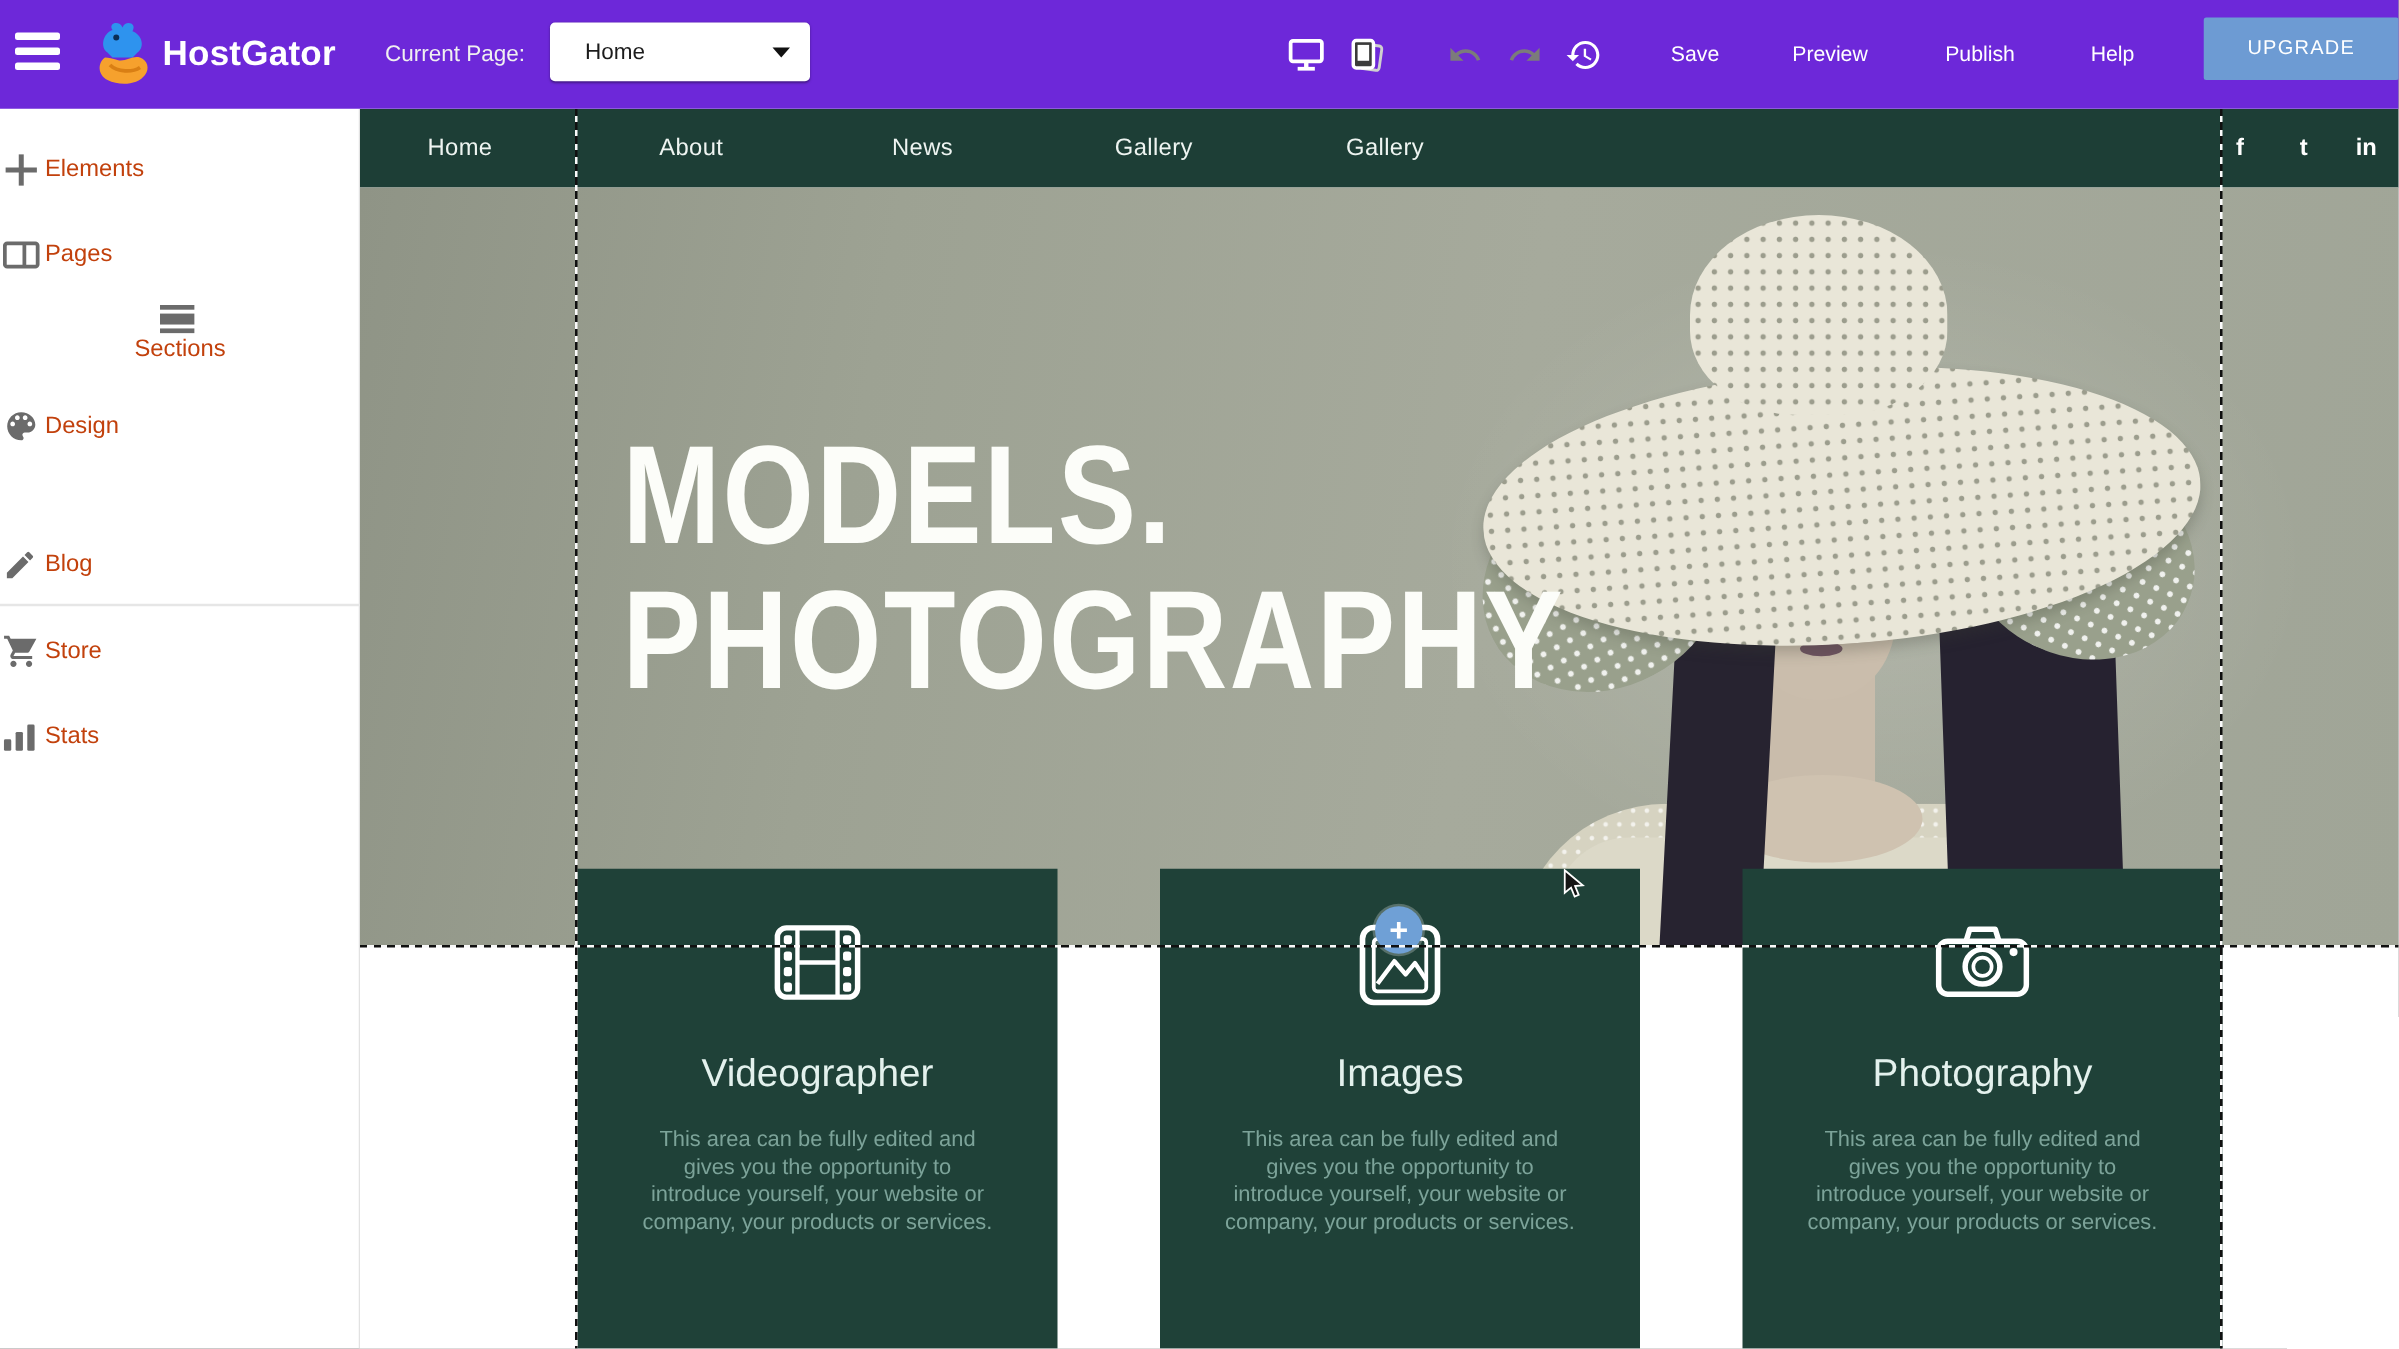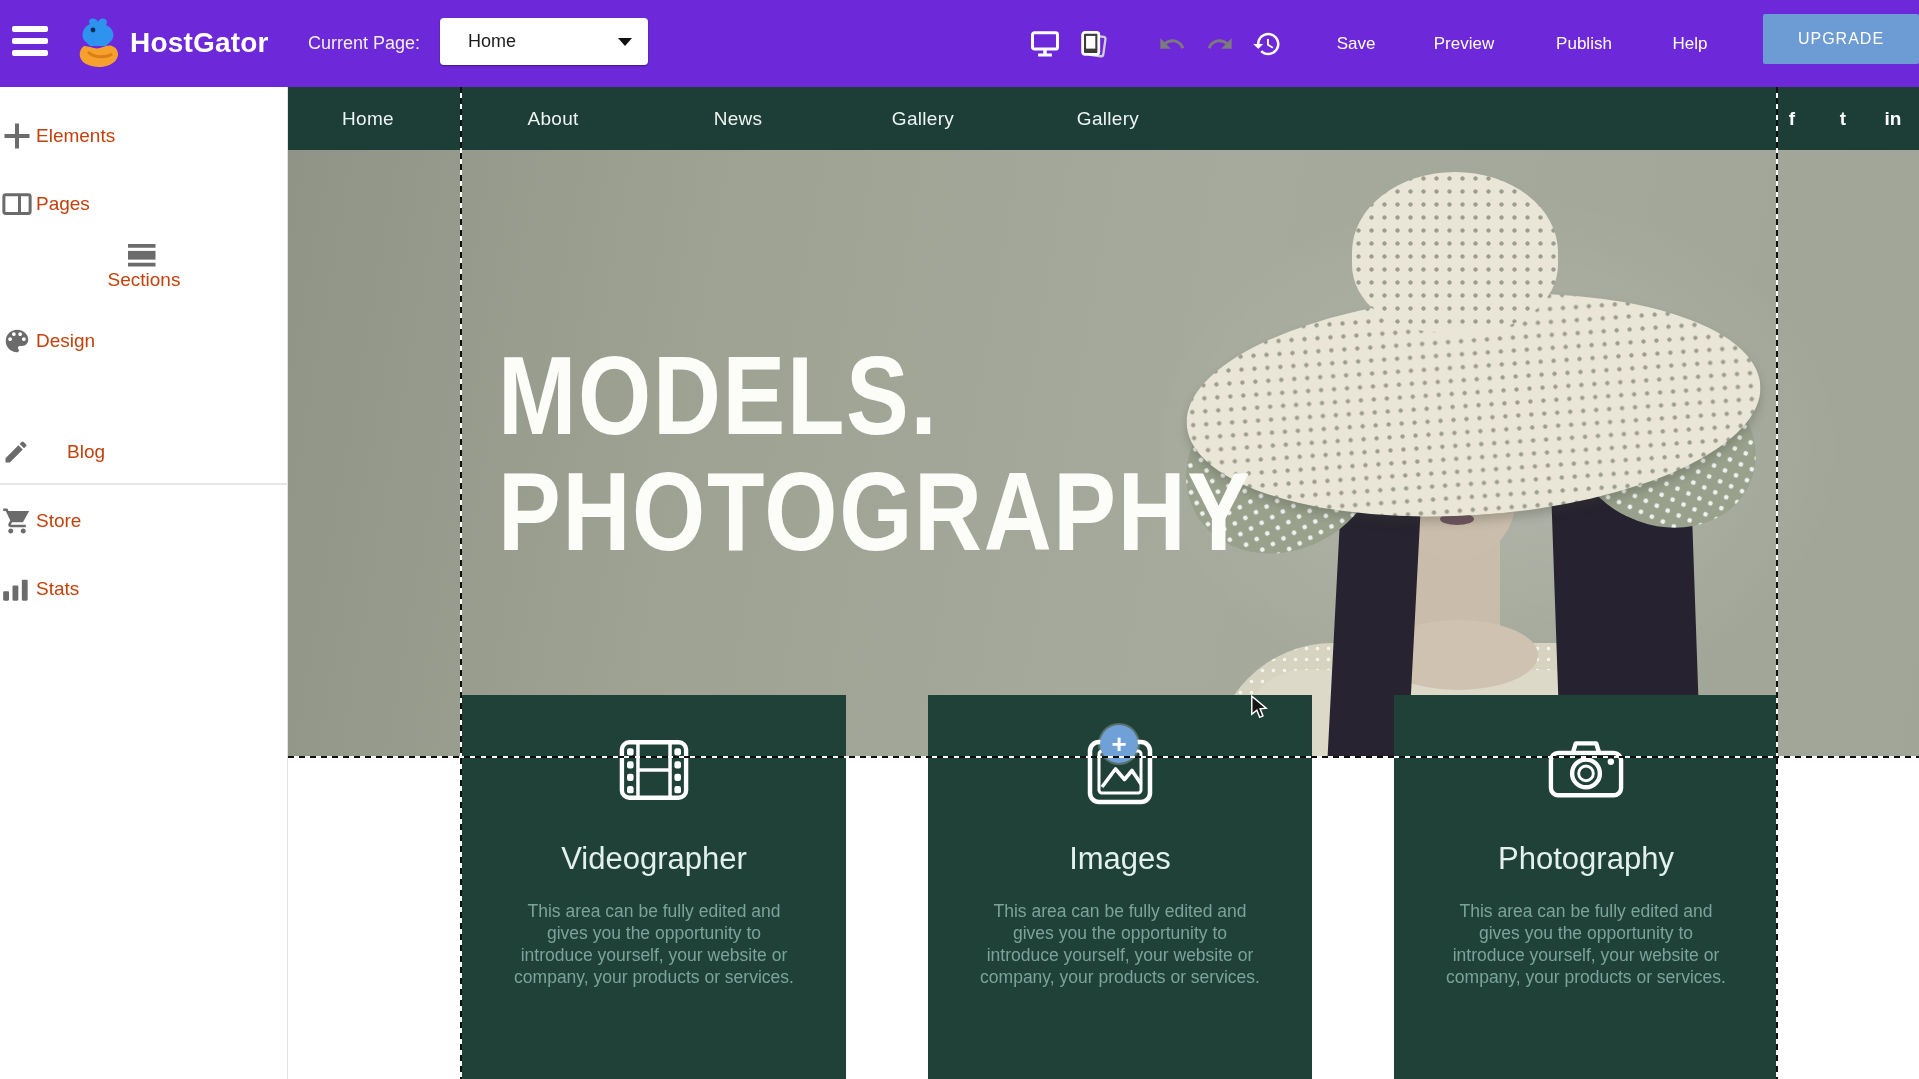--- a/index.html
+++ b/index.html
@@ -173,21 +173,21 @@
       <span class="ic">
         <svg width="30" height="30" viewBox="0 0 24 24" fill="#6b6b6b">
             <path d="M12 3c-4.97 0-9 4.03-9 9s4.03 9 9 9c.83 0 1.5-.67 1.5-1.5 0-.39-.15-.74-.39-1.01-.23-.26-.38-.61-.38-.99 0-.83.67-1.5 1.5-1.5H16c2.76 0 5-2.24 5-5 0-4.42-4.03-8-9-8zm-5.5 9c-.83 0-1.5-.67-1.5-1.5S5.67 9 6.5 9 8 9.67 8 10.5 7.33 12 6.5 12zm3-4C8.67 8 8 7.33 8 6.5S8.67 5 9.5 5s1.5.67 1.5 1.5S10.33 8 9.5 8zm5 0c-.83 0-1.5-.67-1.5-1.5S13.67 5 14.5 5s1.5.67 1.5 1.5S15.33 8 14.5 8zm3 4c-.83 0-1.5-.67-1.5-1.5S16.67 9 17.5 9s1.5.67 1.5 1.5-.67 1.5-1.5 1.5z"></path>
           </svg>
       </span>
         <span class="lbl">Design</span>
     </div>
 
     <div class="side-divider"></div>
 
-    <div class="side-item" style="top:331px;gap:31px;">
+    <div class="side-item" style="top:331px;">
       <span class="ic">
         <svg width="28" height="28" viewBox="0 0 24 24" fill="#6b6b6b">
             <path d="M3 17.25V21h3.75L17.8 9.94l-3.75-3.75L3 17.25zM20.7 7.04c.39-.39.39-1.02 0-1.41l-2.34-2.34a.996.996 0 0 0-1.41 0l-1.83 1.83 3.75 3.75 1.83-1.83z"></path>
           </svg>
       </span>
         <span class="lbl">Blog</span>
     </div>
 
     <div class="side-item" style="top:400px;">
       <span class="ic">

